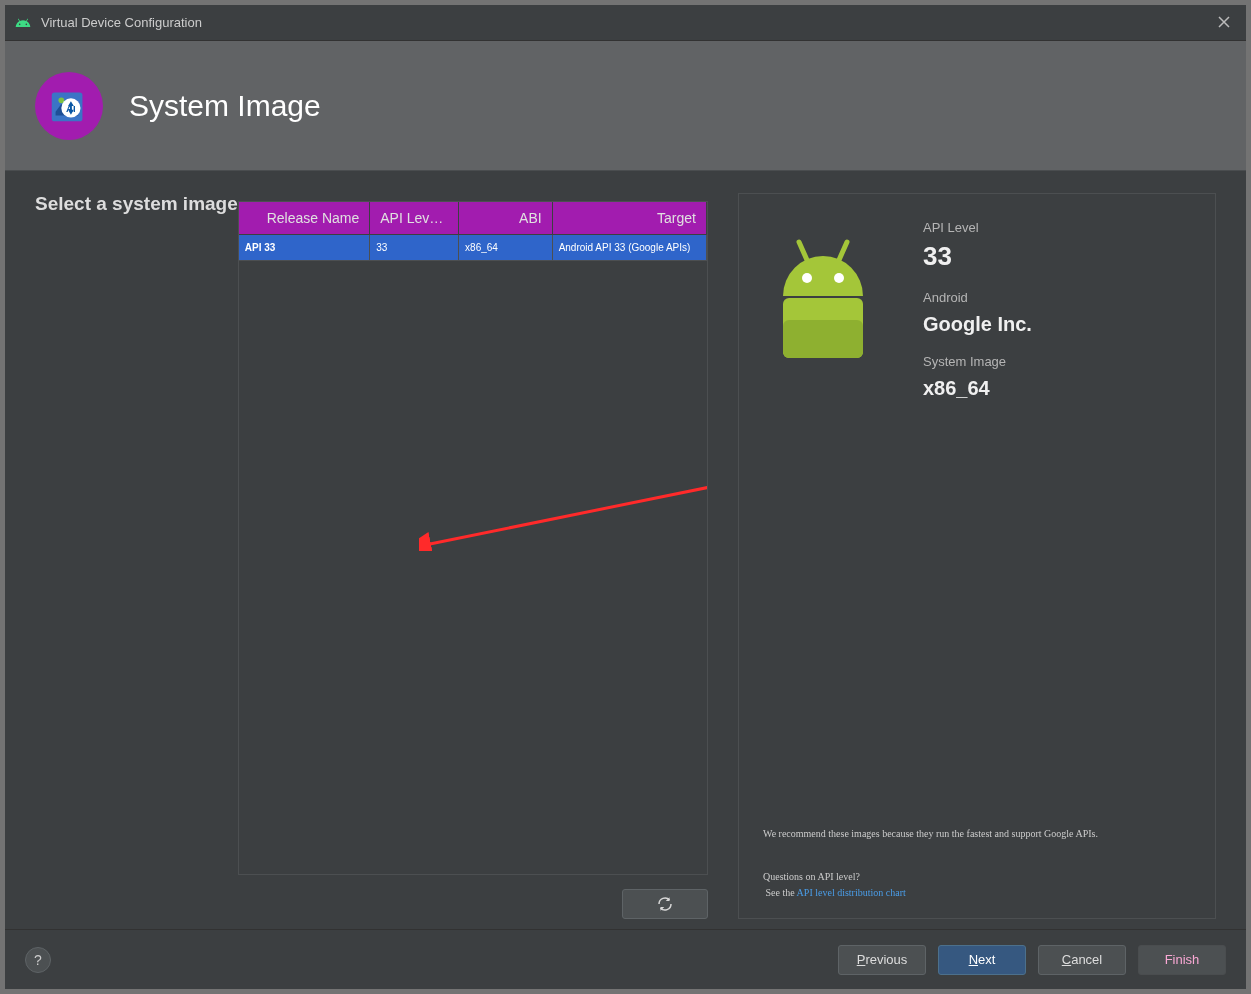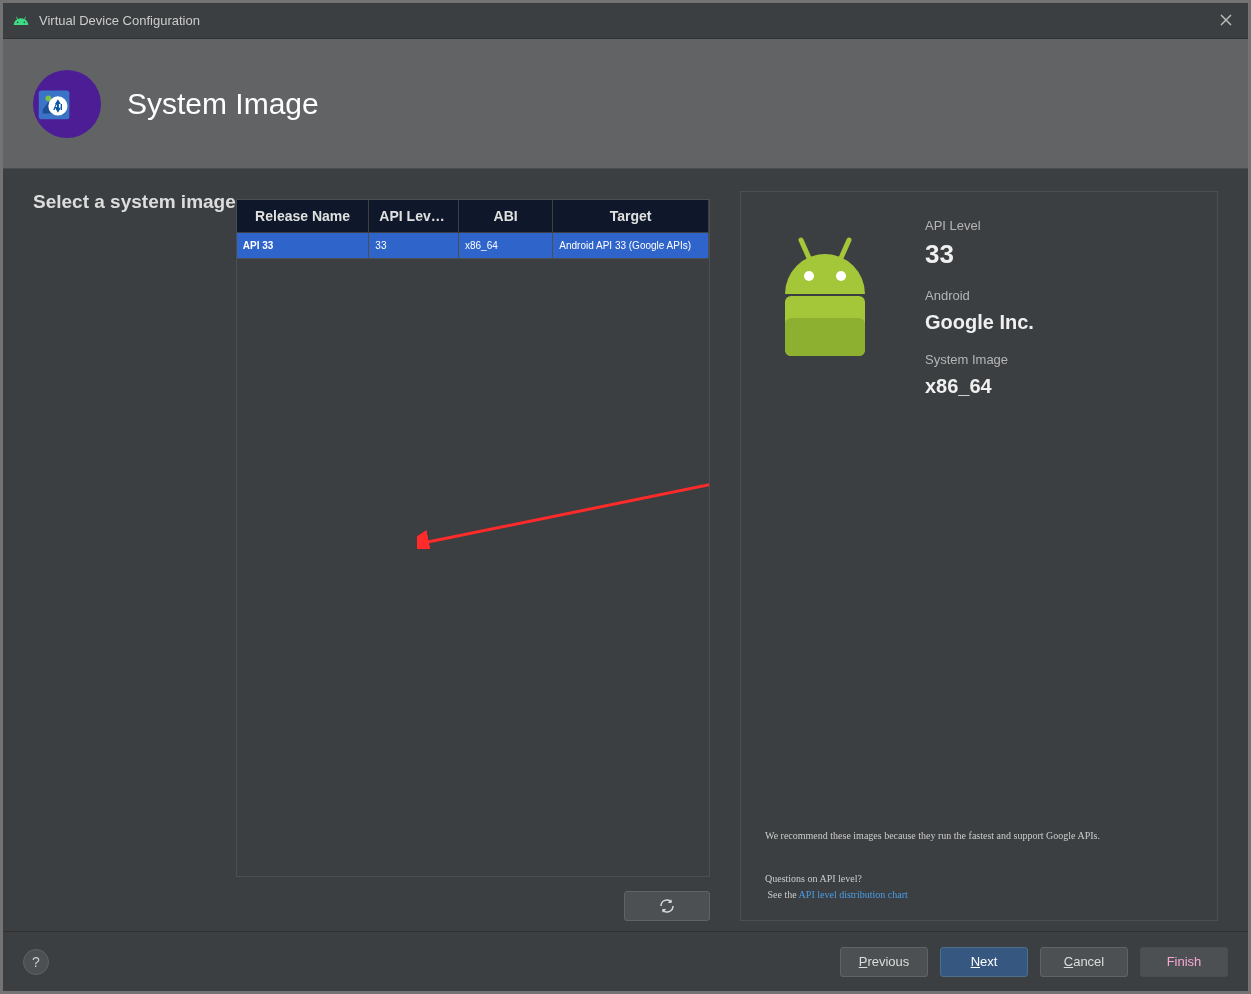--- a/index.html
+++ b/index.html
@@ -3,21 +3,21 @@
 <meta charset="utf-8">
 <style>
   * { box-sizing: border-box; margin: 0; padding: 0; }
   html, body { width: 1251px; height: 994px; font-family: "Segoe UI", Arial, sans-serif; background:#000; }
   .window {
     position: relative;
     width: 1251px; height: 994px;
     background: #3c3f41;
     color: #bbbbbb;
     display: flex; flex-direction: column;
-    border: 3px solid #737373;
+    border: 5px solid #737373;
   }
   .titlebar {
     height: 36px;
     background: #3c3f41;
     border-bottom: 1px solid #323232;
     display: flex; align-items: center;
     padding: 0 10px;
     font-size: 13px;
     color: #cccccc;
   }
@@ -26,22 +26,22 @@
 
   .header-band {
     height: 130px;
     background: #616365;
     display:flex; align-items:center;
     padding: 0 30px;
     border-bottom:1px solid #4a4d4f;
   }
   .header-icon {
     width:68px; height:68px; border-radius:50%;
-    background:#4c1d95;
-    display:flex; align-items:center; 
+    background:#a21caf;
+    display:flex; align-items:center; justify-content:center;
     margin-right:26px;
   }
   .header-title { font-size:30px; font-weight:400; color:#fff; }
 
   .body-area {
     flex:1;
     padding: 22px 30px 10px 30px;
     display:flex; flex-direction:row;
     overflow:hidden;
   }
@@ -54,21 +54,21 @@
   .tab {
     padding:10px 16px 12px 16px; font-size:14px; color:#bbbbbb; cursor:pointer;
     border-bottom:3px solid transparent;
   }
   .tab.active { color:#ffffff; border-bottom-color:#4a88c7; }
   .tab + .tab { margin-left:12px;}
 
   .table-wrap { flex:1; border:1px solid #4c4f51; margin-top:8px; background:#3c3f41; overflow:hidden; position:relative;}
   table { width:100%; border-collapse:collapse; table-layout:fixed; }
   thead th {
-    background:#0f172a; color:#e0e0e0; font-weight:700; text-align:center;
+    background:#a21caf; color:#e0e0e0; font-weight:400; text-align:right;
     font-size:14px; padding:8px 10px; border-right:1px solid #3c3f41; border-bottom:1px solid #3c3f41;
     position:relative;
     overflow:hidden; white-space:nowrap; text-overflow:ellipsis;
   }
   thead th .sort { font-size:10px; margin-left:6px; color:#ccc;}
   tbody td {
     font-size:10px; padding:7px 6px; border-right:1px solid #4c4f51; border-bottom:1px solid #4c4f51;
     overflow:hidden; white-space:nowrap; text-overflow:ellipsis;
   }
   tbody tr.selected td { background:#2f65ca; color:#ffffff; }

